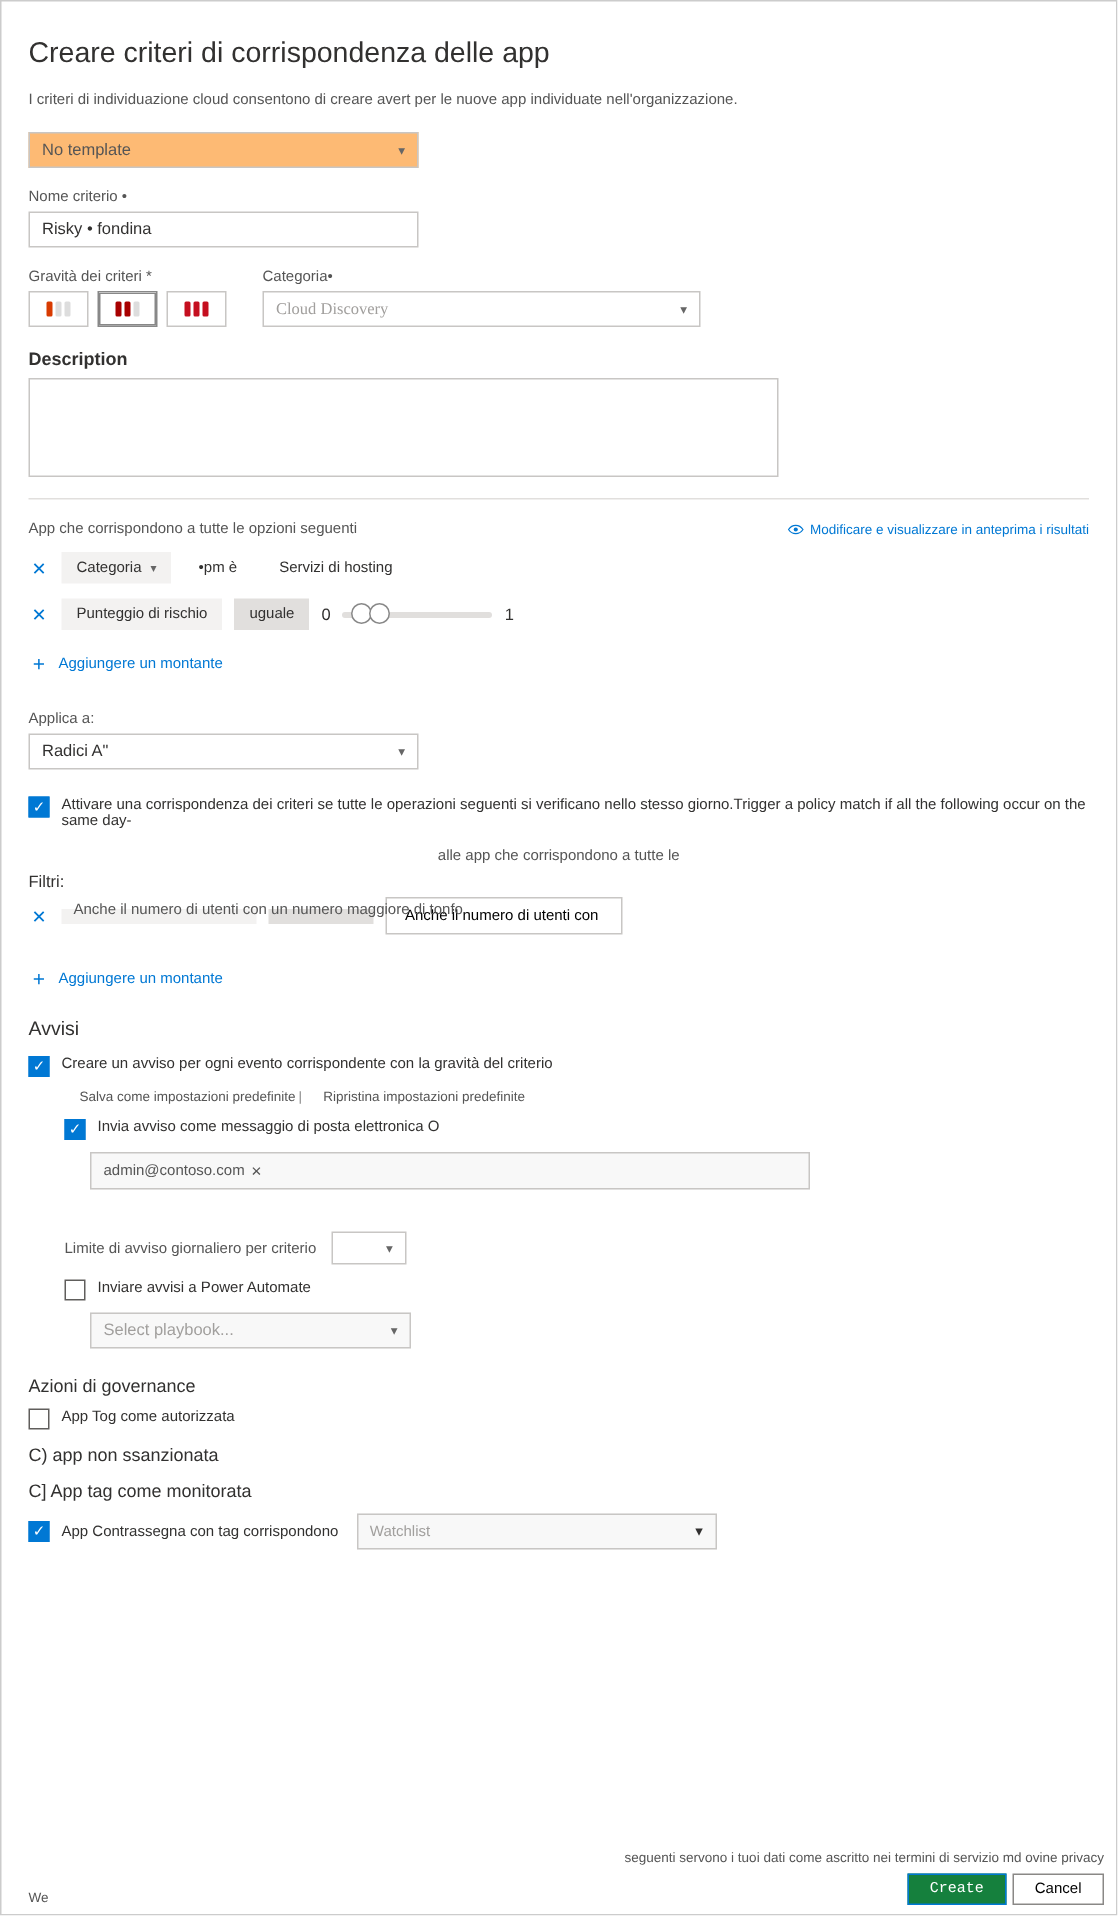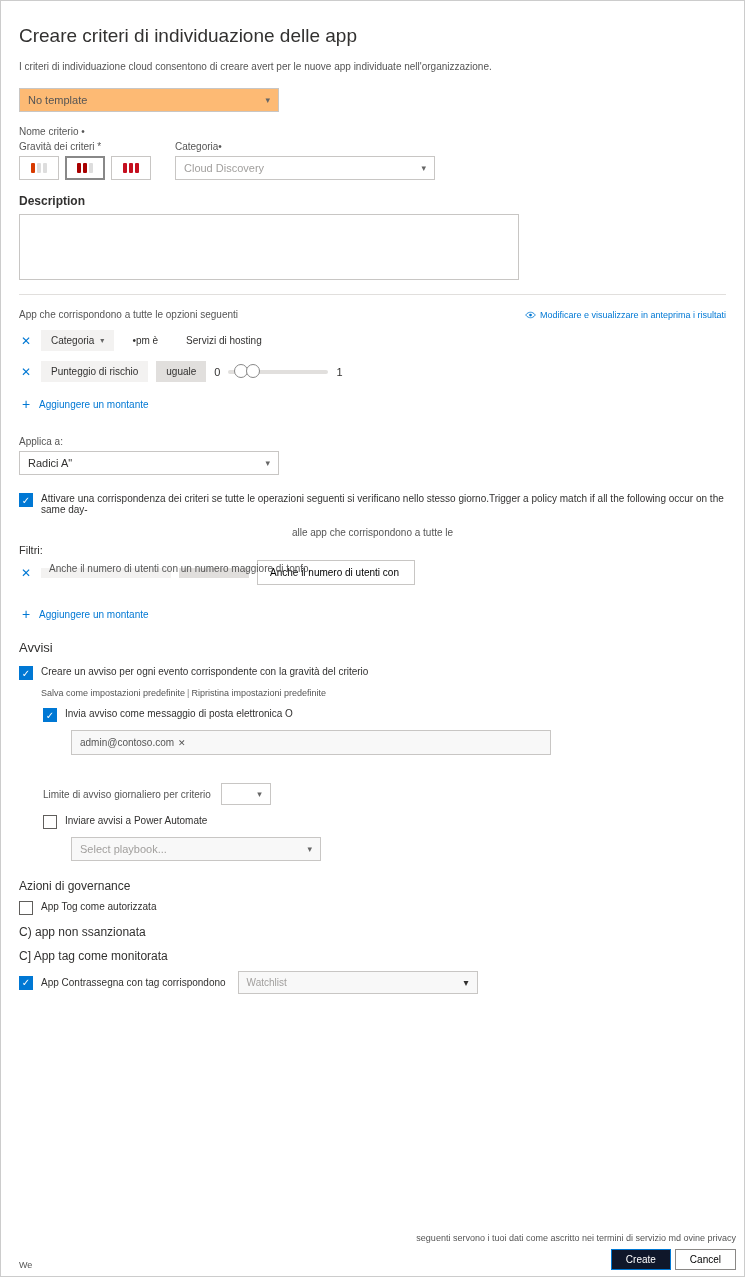--- a/index.html
+++ b/index.html
@@ -41,49 +41,52 @@
   .slider-thumb2 { width:14px; height:14px; background:#fff; border:1px solid #888; border-radius:50%; position:absolute; top:-6px; left:6px;}
   .add-row { display:flex; align-items:center; gap:6px; color:#0078d4; font-size:10px; margin-top:14px; cursor:pointer;}
   .plus { color:#0078d4; font-size:14px; width:14px; text-align:center;}
   .checkbox { width:14px; height:14px; border:1px solid #605e5c; background:#fff; display:inline-flex; align-items:center; justify-content:center; cursor:pointer; flex-shrink:0;}
   .checkbox.checked { background:#0078d4; border-color:#0078d4; color:#fff; font-size:10px;}
   .check-row { display:flex; align-items:flex-start; gap:8px; margin:8px 0; font-size:10px;}
   .section-h { font-size:13px; font-weight:400; margin:18px 0 11px 0;}
   .email-box { width:480px; border:1px solid #c8c6c4; padding:6px 8px; background:#f8f8f8; font-size:10px;}
   .email-chip { display:inline-flex; align-items:center; gap:4px; color:#555;}
   .indent { margin-left:24px;}
-  .indent2 { margin-left:52px;}
+  .indent2 { margin-left:41px;}
   .small-links { font-size:9px; color:#555; margin-left:22px;}
-  .small-links span { cursor:pointer;}
+  .small-links span { cursor:pointer;margin-left:12px;}
   .small-links .sep { margin:0 2px; color:#888;}
   .gov-h { font-size:12px; margin:18px 0 8px 0;}
   .sub-h { font-size:12px; margin:10px 0 6px 0;}
   .tag-select { width:240px; border:1px solid #c8c6c4; background:#f8f8f8; padding:5px 8px; display:flex; justify-content:space-between; align-items:center;}
   .footer { position:absolute; bottom:6px; left:18px; right:8px; display:flex; justify-content:space-between; align-items:flex-end; font-size:9px; color:#555;}
   .footer-right { text-align:right; line-height:1.6;}
   .btns { display:flex; gap:4px; margin-top:4px; justify-content:flex-end;}
   .btn { padding:4px 14px; font-size:10px; border:1px solid #8a8886; background:#fff; cursor:pointer;}
-  .btn.primary { background:#0f172a; color:#fff; border-color:#0078d4;}
+  .btn.primary { background:#15803d; color:#fff; border-color:#0078d4;font-family:Liberation Mono, monospace;}
   .eye-svg { width:11px; height:8px;}
   input.in-chip {border:none;background:transparent;font-size:10px;width:40px;}
   .filters-label{font-size:11px;color:#323130;margin:6px 0 4px 0;}
 </style>
 </head>
 <body>
 <div class="page">
 
-<h1>Creare criteri di individuazione delle app</h1>
+<h1>Creare criteri di corrispondenza delle app</h1>
 <div class="subtitle">I criteri di individuazione cloud consentono di creare avert per le nuove app individuate nell'organizzazione.</div>
 
 <div class="select shaded" style="width:260px;margin-bottom:14px;">
   <span>No template</span>
   <span class="chev">▾</span>
 </div>
 
 <label class="label">Nome criterio •</label>
+<div class="input" style="margin-bottom:14px;">
+  <span>Risky • fondina</span>
+</div>
 
 <div class="row">
   <div class="col">
     <label class="label">Gravità dei criteri *</label>
     <div class="severity-group">
       <div class="sev-box">
             <span class="bar o"></span>
             <span class="bar"></span>
             <span class="bar"></span>
           </div>
@@ -94,21 +97,21 @@
           </div>
       <div class="sev-box">
             <span class="bar r2"></span>
             <span class="bar r2"></span>
             <span class="bar r2"></span>
           </div>
     </div>
   </div>
   <div class="col">
     <label class="label">Categoria•</label>
-    <div class="select readonly" style="width:260px;">
+    <div class="select readonly" style="width:292px;font-family:Liberation Serif, serif;">
       <span style="color:#a19f9d;">Cloud Discovery</span>
       <span class="chev">▾</span>
     </div>
   </div>
 </div>
 
 <div class="sec-label">Description</div>
 <textarea class="textarea" style=""></textarea>
 
 <div class="divider"></div>
@@ -217,21 +220,21 @@
     <span></span>
         <span class="chev">▾</span>
   </div>
 </div>
 
 <div class="check-row indent">
   <span class="checkbox"></span>
   <span>Inviare avvisi a Power Automate</span>
 </div>
 <div class="indent2">
-  <div class="select" style="width:250px;background:#f8f8f8;color:#a19f9d;">
+  <div class="select" style="width:214px;background:#f8f8f8;color:#a19f9d;">
     <span>Select playbook...</span>
     <span class="chev">▾</span>
   </div>
 </div>
 
 <div class="gov-h">Azioni di governance</div>
 
 <div class="check-row">
   <span class="checkbox"></span>
   <span>App Tog come autorizzata</span>

